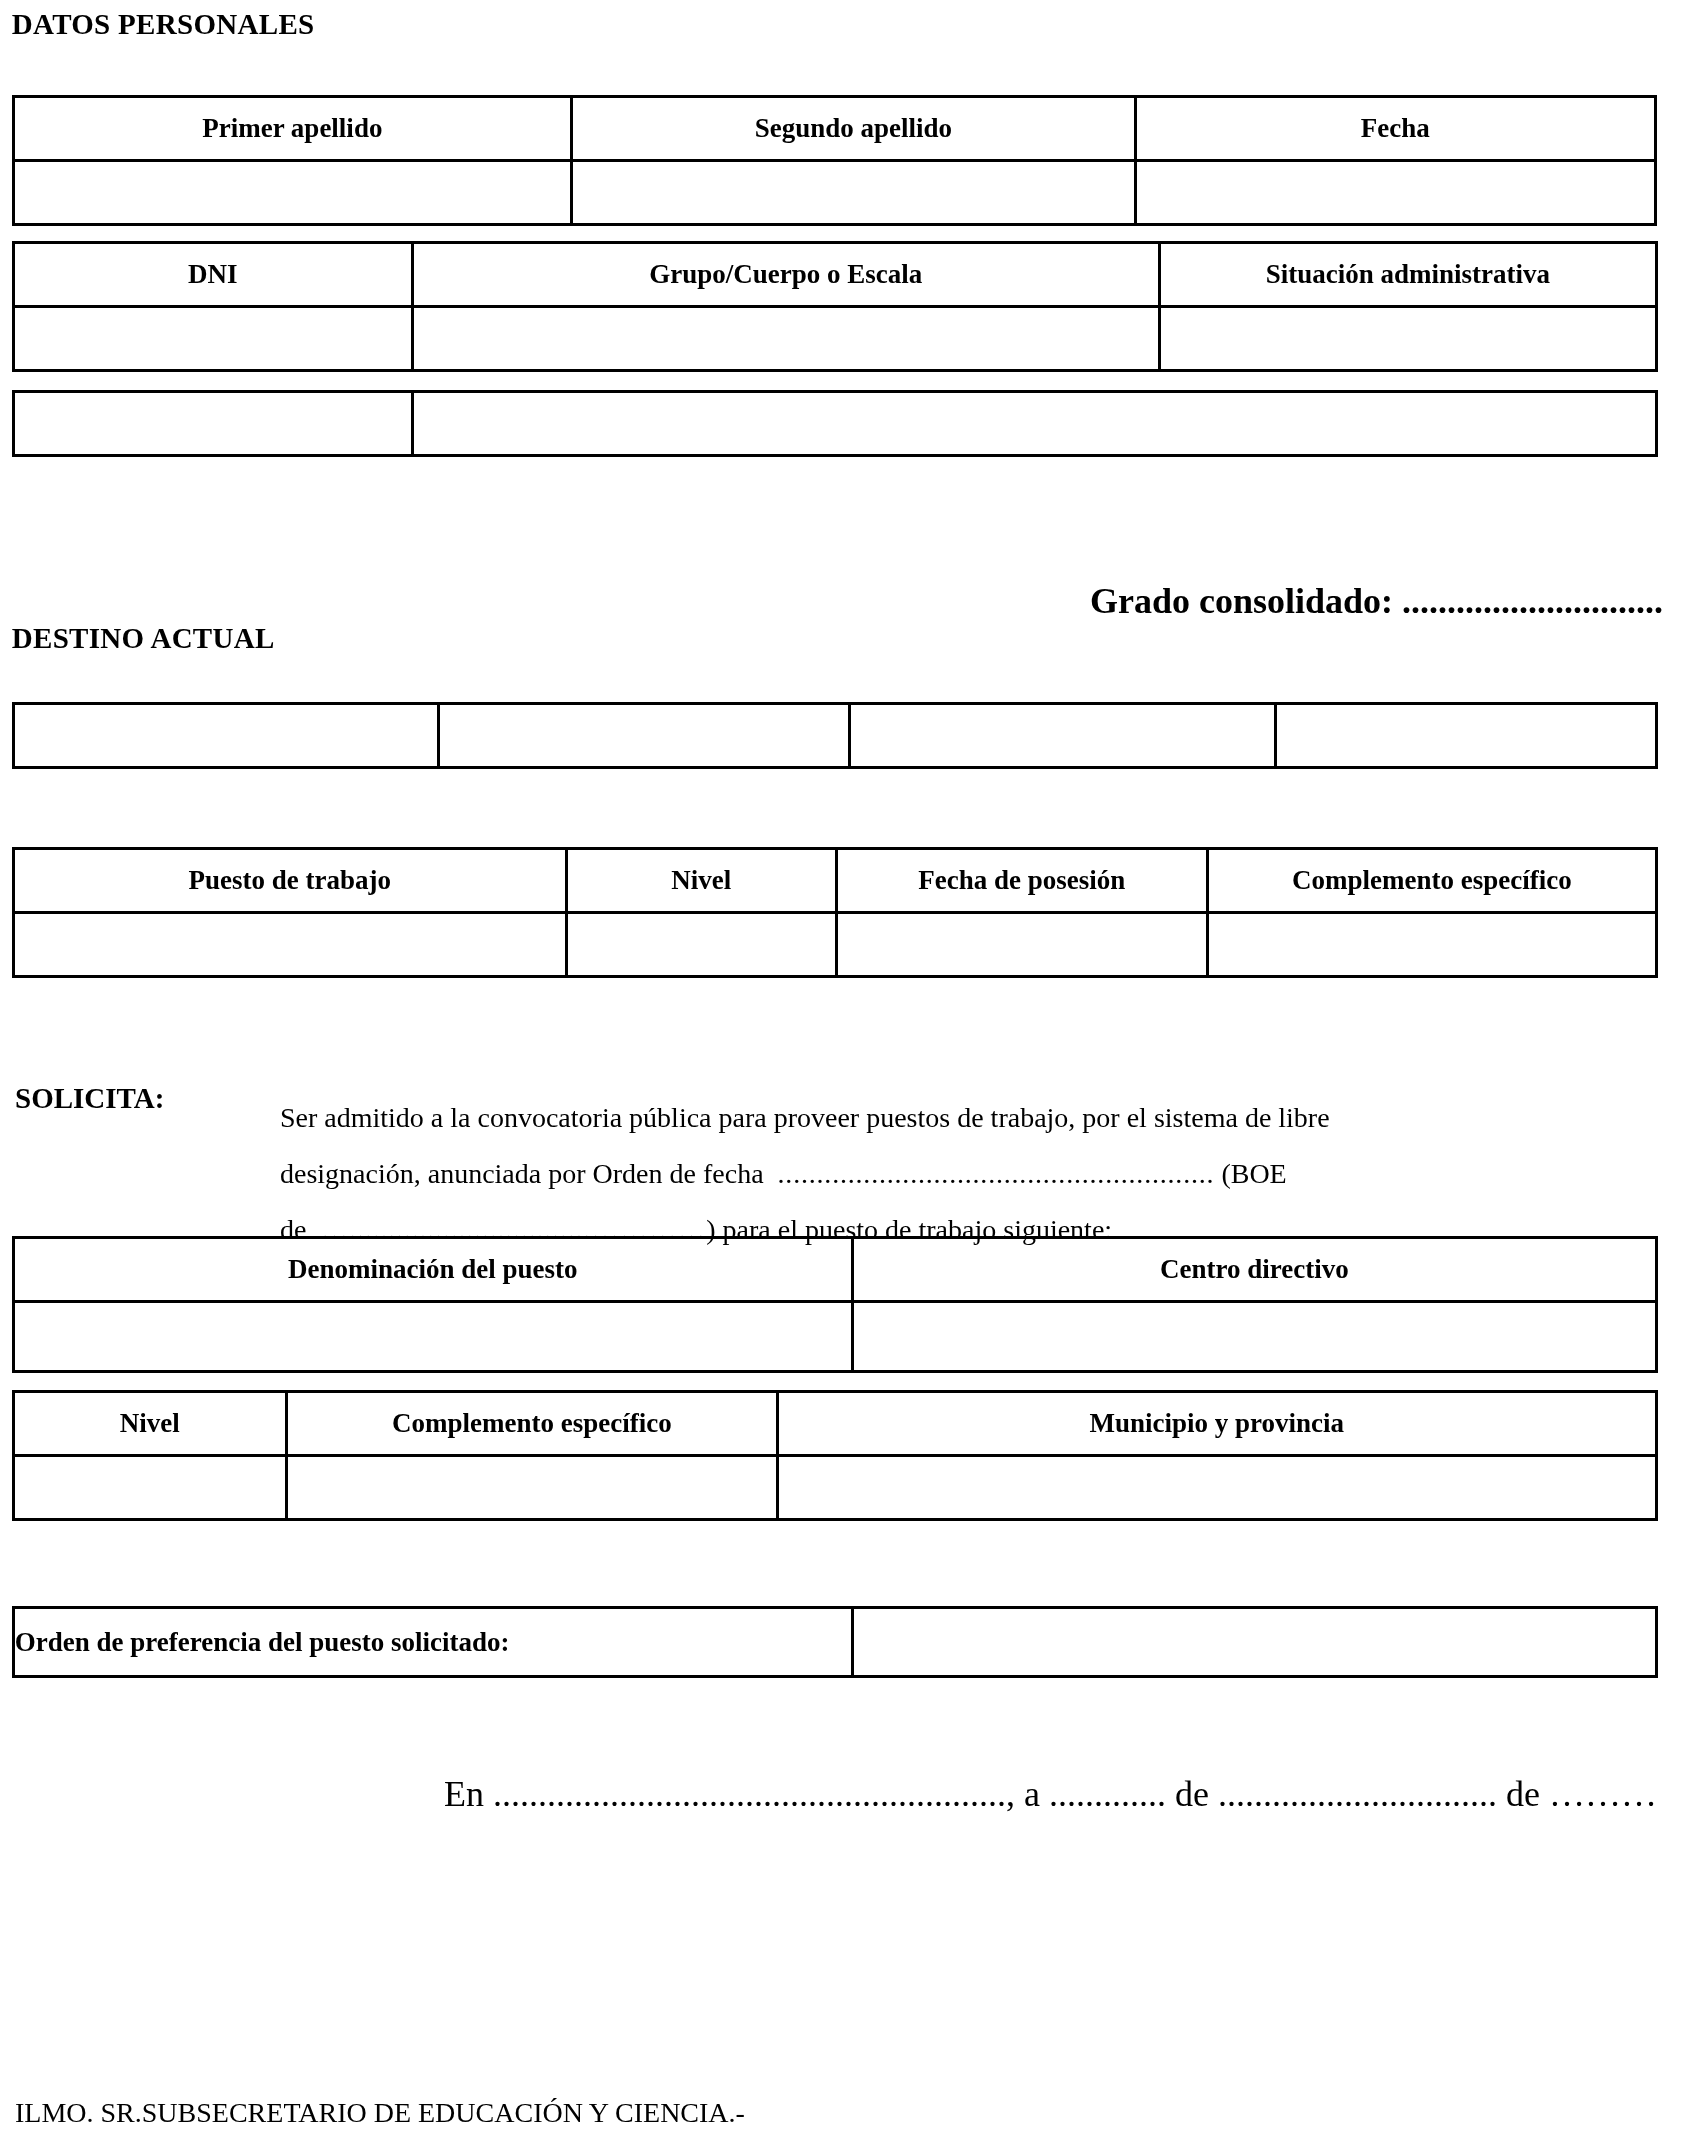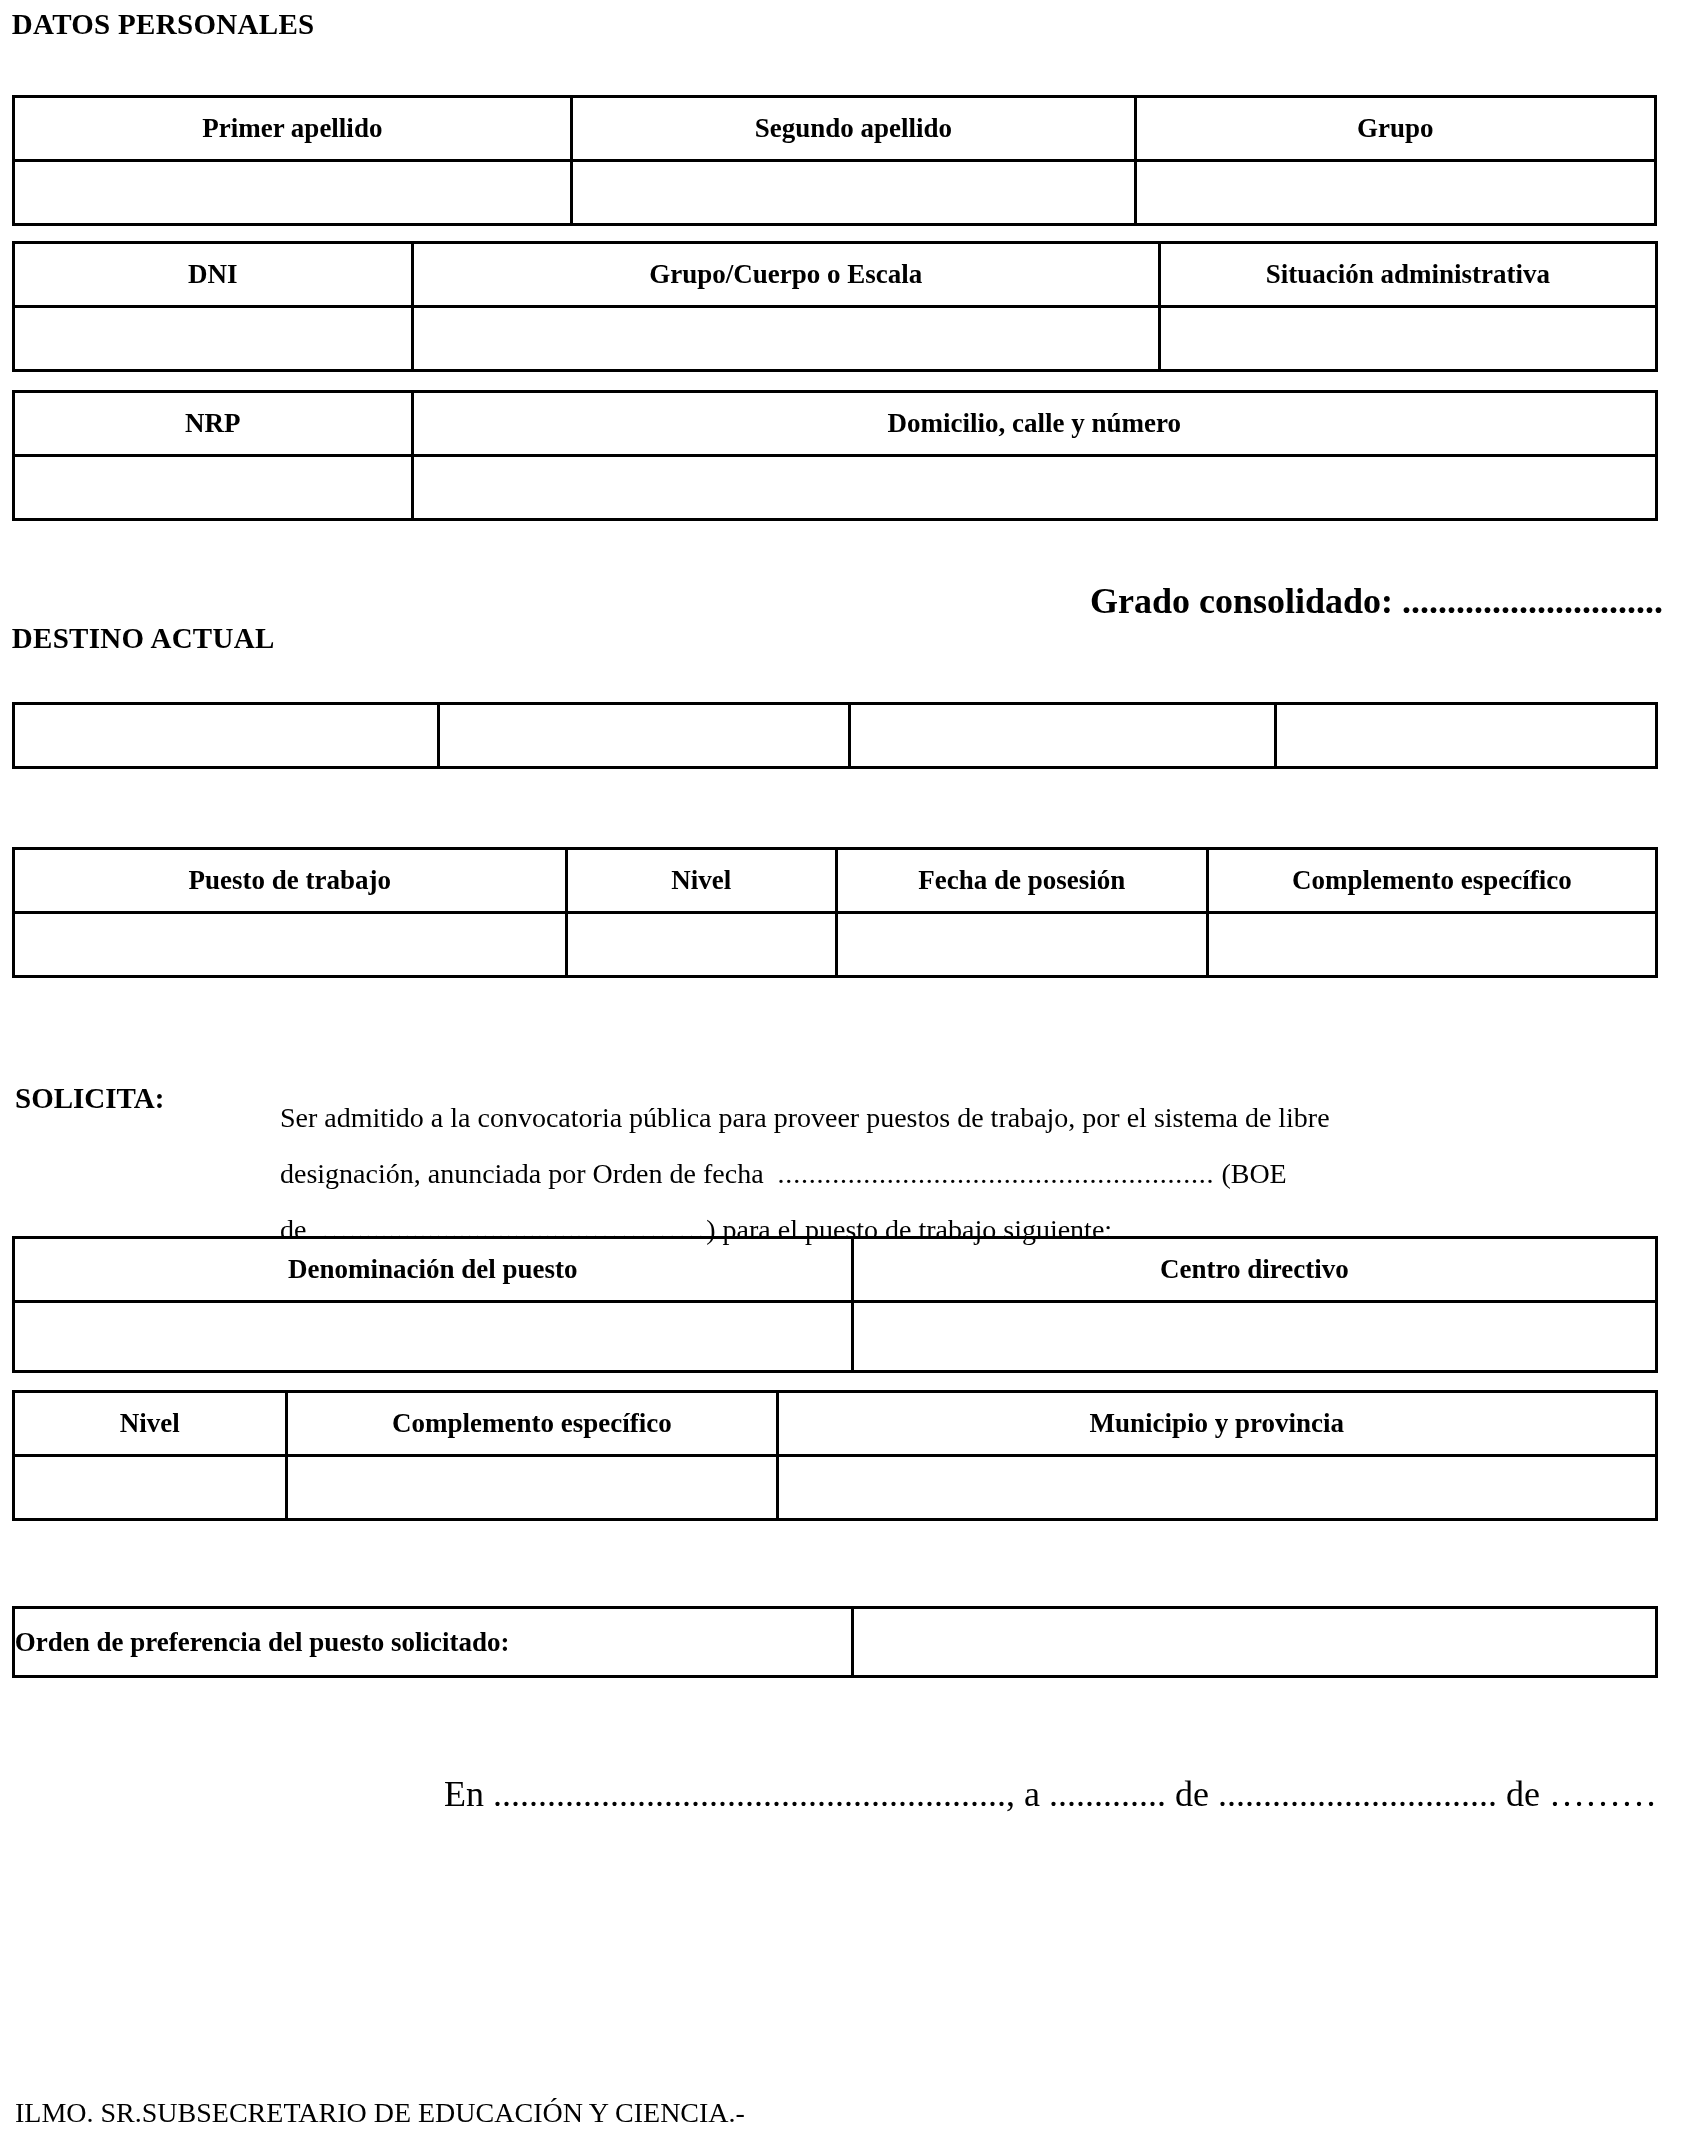--- a/index.html
+++ b/index.html
@@ -114,21 +114,21 @@
   <table class="form-table" style="left:11.8px; top:59px; width:1643px;margin-top:36px;">
     <colgroup>
       <col style="width:558px">
         <col style="width:564px">
         <col style="width:520px">
     </colgroup>
     <tbody>
       <tr>
         <td class="label-cell">Primer apellido</td>
         <td class="label-cell">Segundo apellido</td>
-        <td class="label-cell">Grupo</td>
+        <td class="label-cell">Fecha</td>
       </tr>
       <tr>
         <td class="input-cell"></td>
         <td class="input-cell"></td>
         <td class="input-cell"></td>
       </tr>
     </tbody>
   </table>
 
   <table class="form-table" style="left:11.8px; top:241px; width:1643px;">
@@ -150,24 +150,20 @@
       </tr>
     </tbody>
   </table>
 
   <table class="form-table" style="left:11.8px; top:390px; width:1643px;">
     <colgroup>
       <col style="width:399px">
         <col style="width:1244px">
     </colgroup>
     <tbody>
-      <tr>
-        <td class="label-cell">NRP</td>
-        <td class="label-cell">Domicilio, calle y número</td>
-      </tr>
       <tr>
         <td class="input-cell"></td>
         <td class="input-cell"></td>
       </tr>
     </tbody>
   </table>
 
   <div class="freeline bold" style="left:1090px; top:580px;"><span>Grado consolidado:</span> <span>.............................</span></div>
 
   <div class="section-heading" style="left:11.8px; top:622px;">DESTINO ACTUAL</div>

